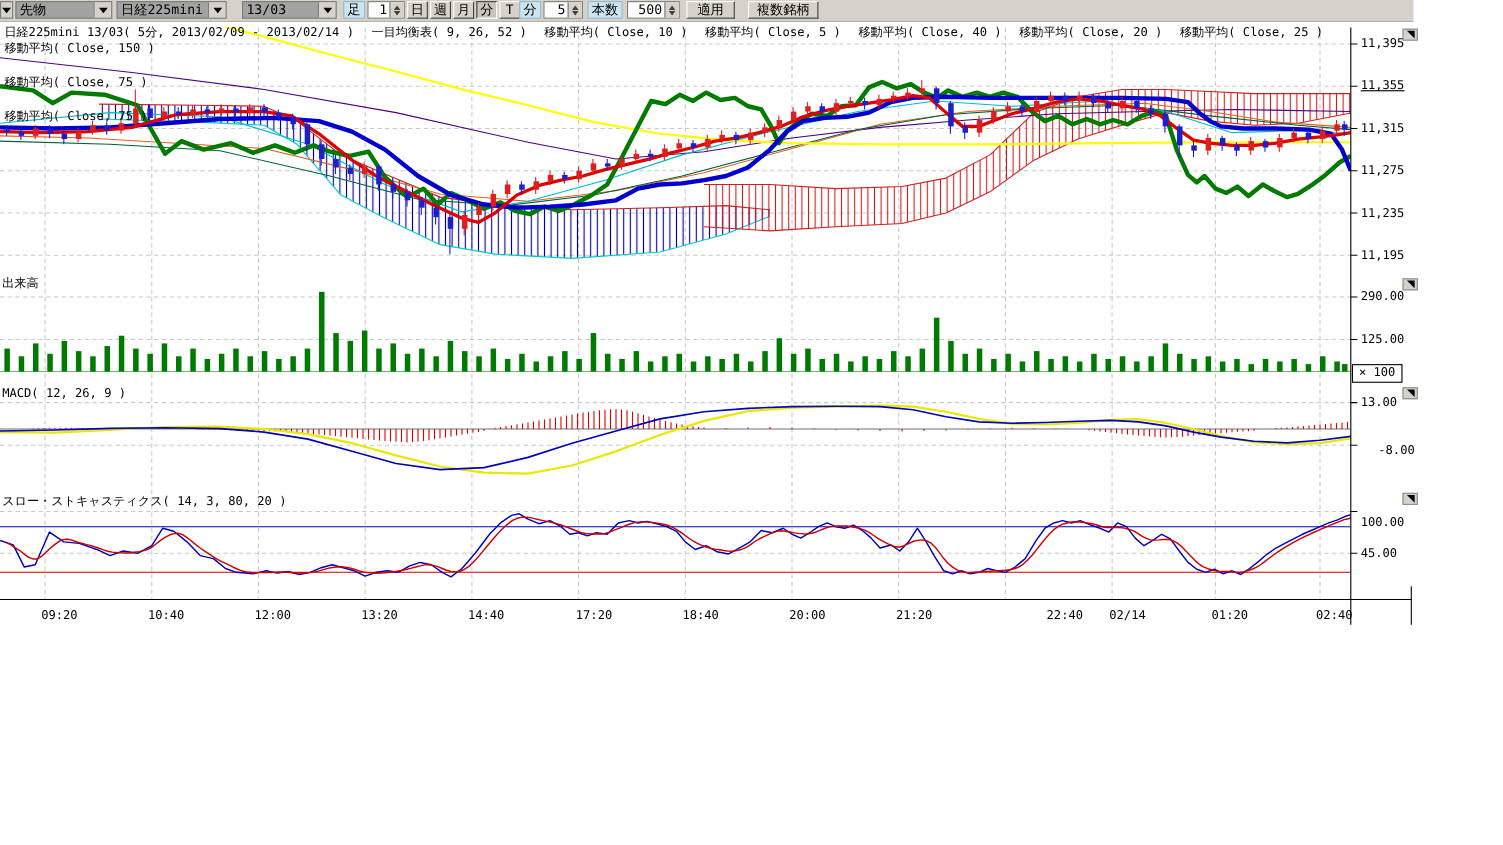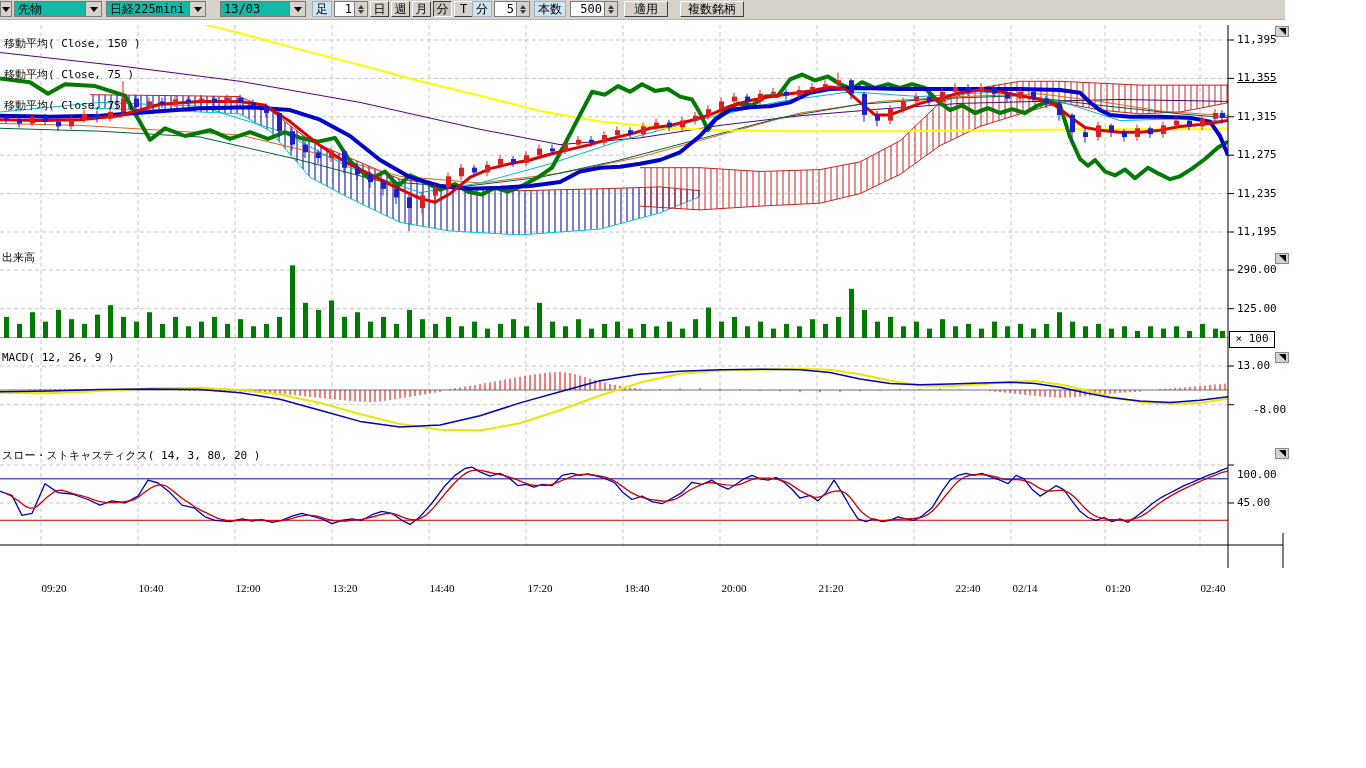--- a/index.html
+++ b/index.html
@@ -1,39 +1,39 @@
 <!DOCTYPE html>
 <html><head>
 <meta charset="utf-8">
 <style>
   html,body{margin:0;padding:0;background:#fff;}
   #app{position:relative;width:1366px;height:768px;background:#fff;overflow:hidden;
        font-family:"DejaVu Sans Mono",monospace;font-size:11px;color:#000;}
   
   #toolbar{position:absolute;left:0;top:0;width:1285px;height:19px;background:#d6d2ca;border-bottom:1px solid #b8b4ac;}
   .tb{position:absolute;top:1px;height:16px;box-sizing:border-box;font-size:12px;line-height:14px;}
-  .combo{background:#14b8a6;border:1px solid #7b7b7b;display:flex;align-items:center;padding-left:3px;}
+  .combo{background:#a3a3a3;border:1px solid #7b7b7b;display:flex;align-items:center;padding-left:3px;}
   .combo .arrowbtn{margin-left:auto;width:15px;height:100%;background:#d6d2ca;border-left:1px solid #7b7b7b;
       display:flex;align-items:center;justify-content:center;}
   .tri-down{width:0;height:0;border-left:4px solid transparent;border-right:4px solid transparent;border-top:5px solid #000;}
   .combo-stub{left:0;width:12px;background:#d6d2ca;border:1px solid #7b7b7b;display:flex;align-items:center;justify-content:center;}
   .lbl-blue{background:#cde4f2;border:1px solid #9ab4c6;padding:0 3px;display:flex;align-items:center;}
   .spin{background:#fff;border:1px solid #7b7b7b;display:flex;align-items:center;}
   .spin .val{flex:1;text-align:right;padding-right:2px;}
   .spin .sbtn{width:12px;height:100%;background:#d6d2ca;border-left:1px solid #7b7b7b;display:flex;flex-direction:column;align-items:center;justify-content:center;gap:1px;}
   .tri-up-s{width:0;height:0;border-left:3px solid transparent;border-right:3px solid transparent;border-bottom:4px solid #404040;}
   .tri-down-s{width:0;height:0;border-left:3px solid transparent;border-right:3px solid transparent;border-top:4px solid #404040;}
   .btn{background:#d6d2ca;border-top:1px solid #fff;border-left:1px solid #fff;border-right:1px solid #404040;border-bottom:1px solid #404040;
        display:flex;align-items:center;justify-content:center;padding:0 4px;cursor:default;}
   .btn.pressed{background:#c9c5bd;border-top:1px solid #404040;border-left:1px solid #404040;border-right:1px solid #fff;border-bottom:1px solid #fff;}
   
   .hdr{position:absolute;left:4px;display:flex;gap:16px;white-space:pre;font-size:11px;}
   .panel-label{position:absolute;left:2px;font-size:11px;white-space:pre;}
   .ylab{position:absolute;left:1237px;width:60px;font-size:11px;white-space:pre;}
-  .xlab{position:absolute;width:44px;text-align:center;font-size:11px;top:582px;white-space:pre;font-family:Liberation Serif, serif;}
+  .xlab{position:absolute;width:44px;text-align:center;font-size:11px;top:553px;white-space:pre;}
   #multbox{position:absolute;left:1229px;top:331px;width:44px;height:15px;border:1px solid #000;background:#fff;
            font-size:11px;line-height:14px;text-align:center;}
   .cornerbtn{position:absolute;left:1275px;width:14px;height:11px;background:#d6d2ca;border:1px solid #8a8a8a;box-sizing:border-box;}
   .cornerbtn .nw{position:absolute;right:2px;top:1px;width:0;height:0;border-top:7px solid #000;border-right:7px solid transparent;transform:rotate(90deg);}
   #chart-wrap{position:absolute;left:0;top:0;width:1366px;height:768px;}
 </style>
 </head>
 <body>
 
 <div id="app">
@@ -657,20 +657,29 @@
       <span class="val">500</span>
       <span class="sbtn">
           <span class="tri-up-s"></span>
           <span class="tri-down-s"></span>
         </span>
     </div>
     <div class="tb btn" style="left:624px;width:44px;">適用</div>
     <div class="tb btn" style="left:680px;width:64px;">複数銘柄</div>
   </div>
 
+  <div class="hdr" style="top:22px;">
+    <span>日経225mini 13/03( 5分, 2013/02/09 - 2013/02/14 )</span>
+    <span>一目均衡表( 9, 26, 52 )</span>
+    <span>移動平均( Close, 10 )</span>
+    <span>移動平均( Close, 5 )</span>
+    <span>移動平均( Close, 40 )</span>
+    <span>移動平均( Close, 20 )</span>
+    <span>移動平均( Close, 25 )</span>
+  </div>
   <div class="hdr" style="top:36px;flex-direction:column;">
     <span>移動平均( Close, 150 )</span>
     <span>移動平均( Close, 75 )</span>
     <span>移動平均( Close, 75 )</span>
   </div>
 
   <div class="panel-label" style="top:250px;">出来高</div>
   <div class="panel-label" style="top:351px;">MACD( 12, 26, 9 )</div>
   <div class="panel-label" style="top:448px;text-align:center;">スロー・ストキャスティクス( 14, 3, 80, 20 )</div>
   <div id="multbox">× 100</div>

